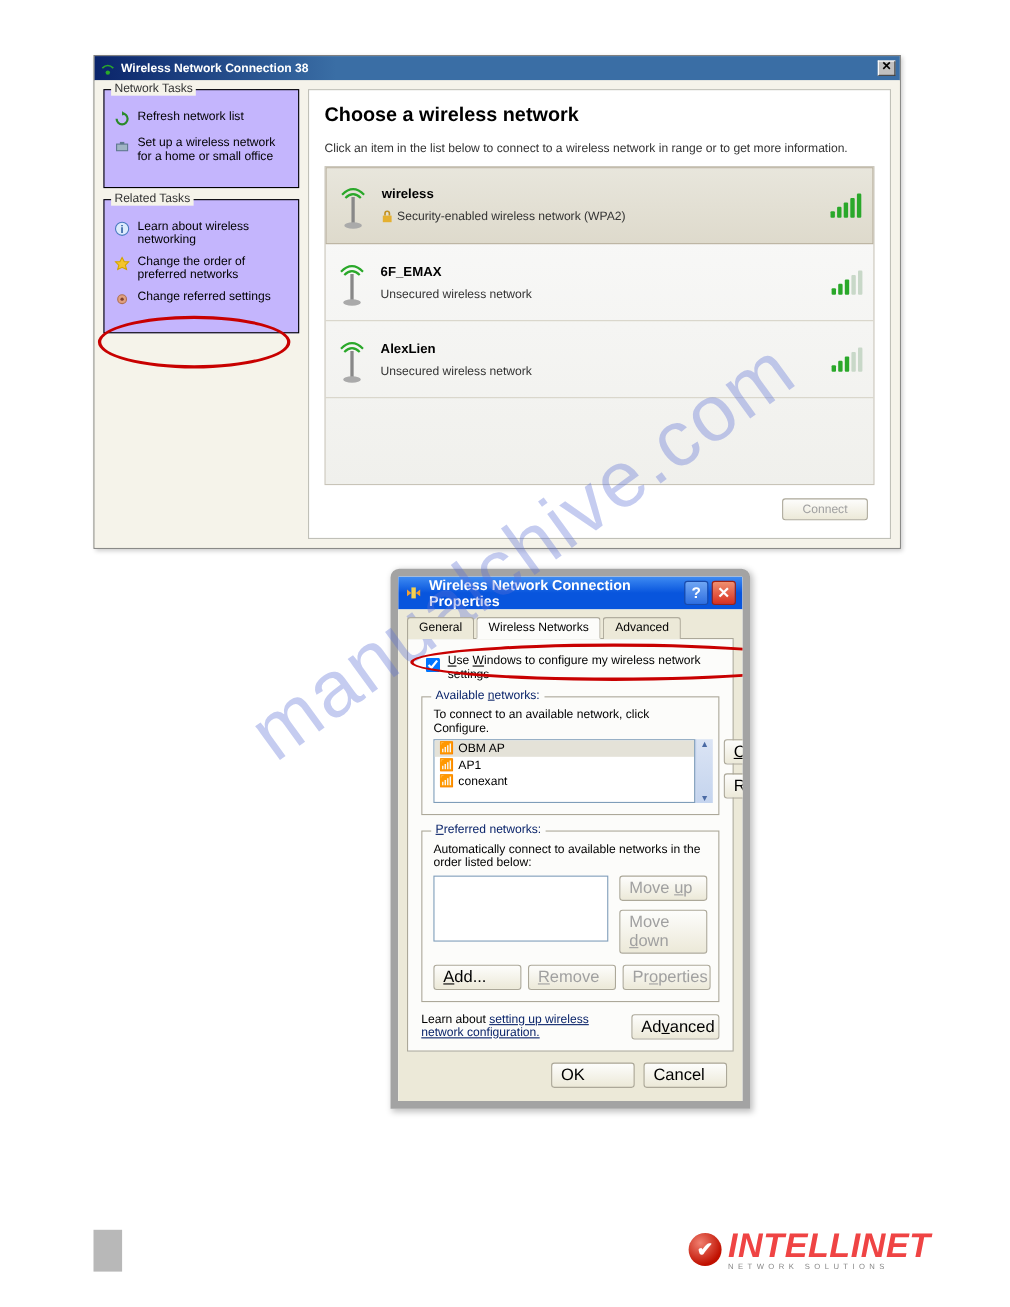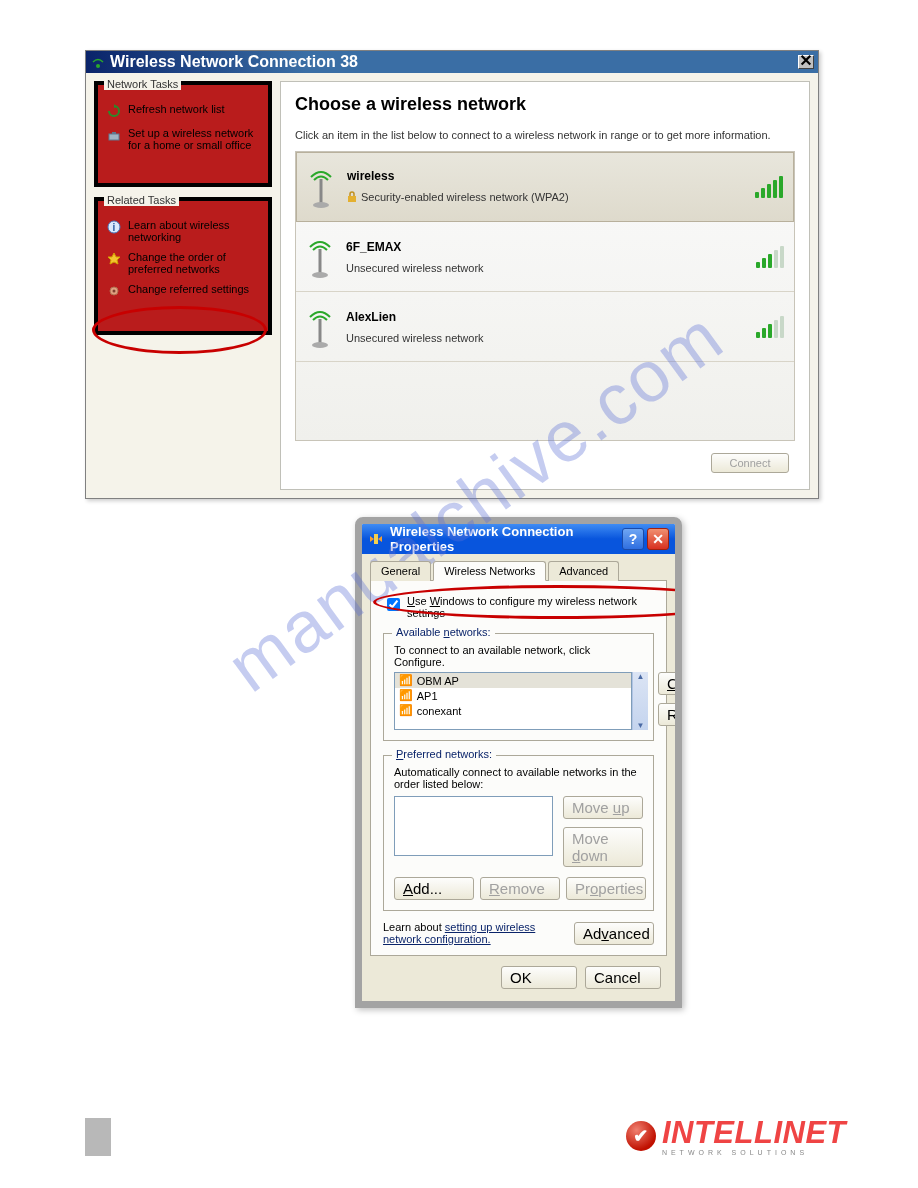--- a/index.html
+++ b/index.html
@@ -26,21 +26,21 @@
     box-shadow: 2px 2px 4px rgba(0,0,0,0.2);
   }
   .win1-title {
     background: linear-gradient(to right, #0a246a, #3a6ea5 30%, #3a6ea5);
     color: #fff;
     font-weight: bold;
     padding: 3px 4px;
     display: flex;
     align-items: center;
     height: 22px;
-    font-size: 16px;
+    font-size: 11px;
   }
   .win1-title .sysicon {
     width: 16px; height: 16px;
     margin-right: 4px;
     display: inline-flex;
     align-items: center;
     justify-content: center;
   }
   .win1-title .close {
     margin-left: auto;
@@ -62,24 +62,24 @@
     gap: 8px;
   }
 
   .tasks-col {
     width: 178px;
     display: flex;
     flex-direction: column;
     gap: 10px;
   }
   .group {
-    border: 4px solid #000000;
-    padding: 10px 8px 24px;
+    border: 1px solid #000000;
+    padding: 10px 8px 14px;
     position: relative;
-    background: #b91c1c;
+    background: #c4b5fd;
   }
   .group-title {
     position: absolute;
     top: -7px;
     left: 6px;
     background: #f5f3ea;
     padding: 0 3px;
     color: #333;
   }
   .task-item {

